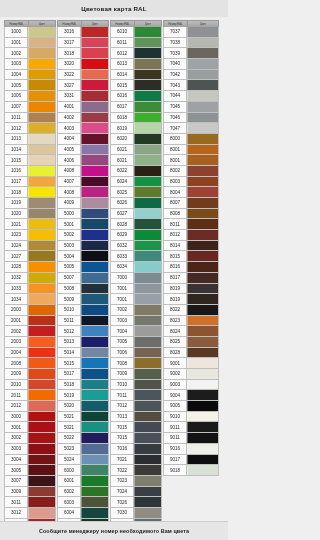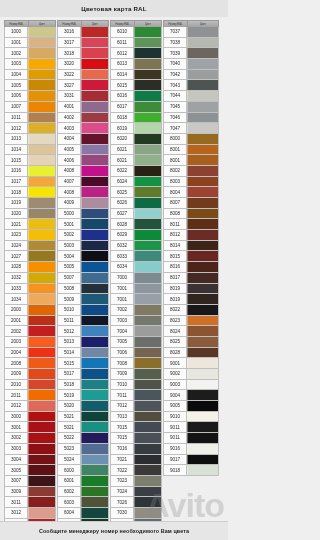--- a/index.html
+++ b/index.html
@@ -868,19 +868,18 @@
             <div class="swatch" style="background: rgb(14, 14, 14);"></div>
           </div>
           <div class="row">
             <div class="num">9018</div>
             <div class="swatch" style="background: rgb(217, 224, 213);"></div>
           </div>
         </div>
       </div>
   </div>
 
-  <div class="watermark">Avito</div>
 
   <div class="footer">
     <div class="ftext">Сообщите менеджеру номер необходимого Вам цвета</div>
   </div>
 
 </div>
 
 </body></html>

